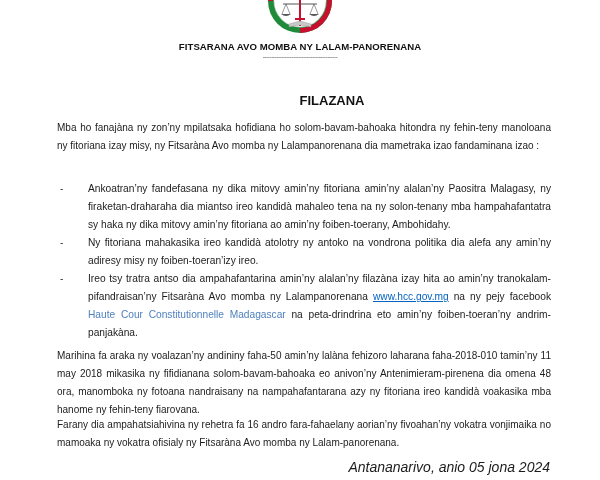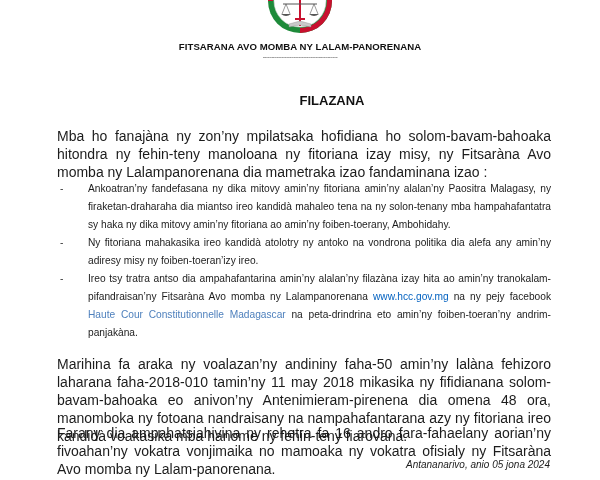--- a/index.html
+++ b/index.html
@@ -10,35 +10,35 @@
     .logo { position: absolute; left: 267px; top: -32px; width: 66px; height: 66px; }
 
     .org-title { position: absolute; top: 41px; left: 0; width: 600px; text-align: center;
       font-size: 9.6px; font-weight: bold; letter-spacing: 0.05px; color: #111; }
     .org-rule { position: absolute; top: 54px; left: 0; width: 600px; text-align: center;
       font-size: 6px; letter-spacing: -0.3px; color: #444; line-height: 6px; }
 
     .doc-title { position: absolute; top: 93px; left: 0; width: 600px; text-align: center;
       font-size: 13px; font-weight: bold; color: #111; margin-left: 32px; }
 
-    .para { position: absolute; left: 57px; width: 494px; font-size: 14px; line-height: 18px;
-      text-align: justify; color: #1c1c1c; margin-top: 8px; }
+    .para { position: absolute; left: 57px; width: 494px; font-size: 10px; line-height: 18px;
+      text-align: justify; color: #1c1c1c; }
     .p1 { top: 119px; }
     .p2 { top: 347px; }
     .p3 { top: 416px; }
 
     .bullets { position: absolute; left: 57px; top: 180px; width: 494px; list-style: none; }
     .bullet { position: relative; padding-left: 31px; font-size: 10.2px; line-height: 18px;
       text-align: justify; color: #1c1c1c; }
     .bullet-dash { position: absolute; left: 3px; top: 0; color: #333; }
 
-    .link { color: #0563c1; }
+    .link { color: #0563c1; text-decoration: underline; }
     .fb { color: #4f81bd; }
 
-    .signature { position: absolute; top: 459px; right: 50px; font-size: 10px; font-style: italic; color: #1c1c1c; }
+    .signature { position: absolute; top: 459px; right: 50px; font-size: 14px; font-style: italic; color: #1c1c1c; }
   </style>
 </head>
 <body>
 
 <div class="page">
 
   <svg class="logo" viewBox="0 0 66 66">
     <circle cx="33" cy="33" r="32" fill="#1e8a3a"></circle>
     <path d="M1 33 A32 32 0 0 1 65 33 L60 33 A27 27 0 0 0 6 33 Z" fill="#c8102e"></path>
     <path d="M33 65 A32 32 0 0 0 65 33 L60 33 A27 27 0 0 1 33 60 Z" fill="#c8102e"></path>

